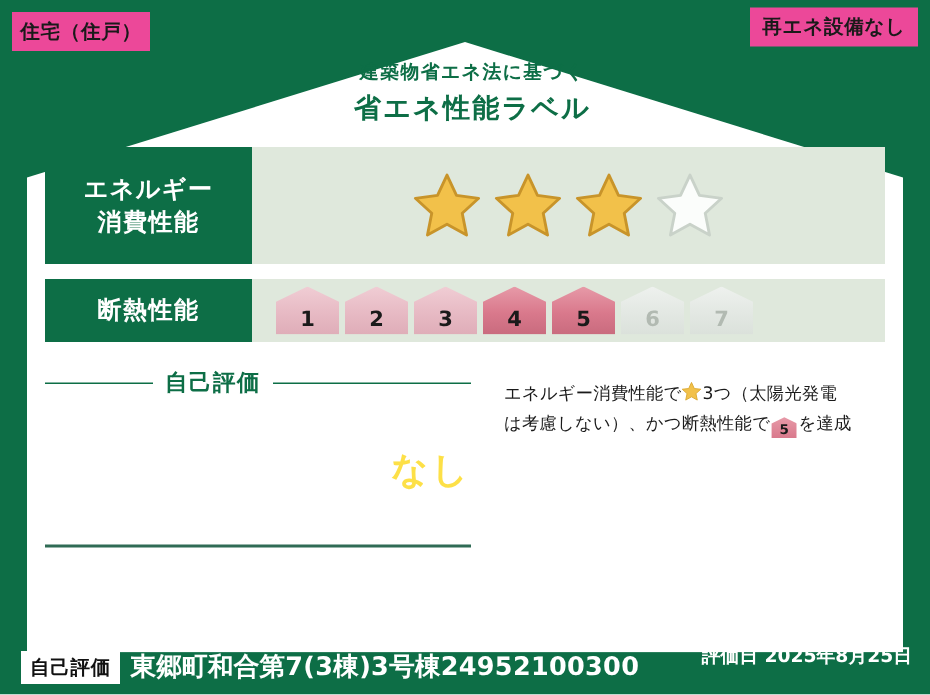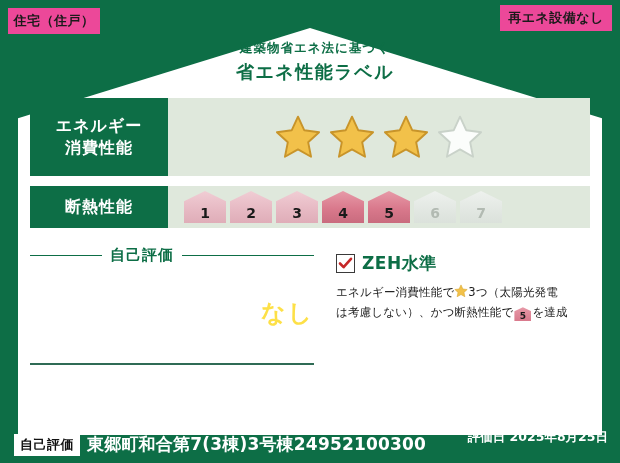--- a/index.html
+++ b/index.html
@@ -335,28 +335,20 @@
 
       <div class="lower-left">
         <div class="rule-heading">
           <span>自己評価</span>
         </div>
         <div class="cost-value">なし</div>
         <div class="bottom-rule"></div>
       </div>
 
       <div class="lower-right">
-        <div class="zeh-head">
-          <span class="checkbox">
-            <svg width="15" height="15" viewBox="0 0 15 15">
-              <path d="M2 7.5 L5.6 11.2 L13 2.8" stroke="#c62828" stroke-width="2.6" fill="none" stroke-linecap="round" stroke-linejoin="round"></path>
-            </svg>
-          </span>
-          <span class="zeh-title">ZEH水準</span>
-        </div>
         <div class="zeh-desc">
           <span>エネルギー消費性能で</span><span class="inline-star">
             <svg width="14" height="14" viewBox="0 0 24 24">
               <polygon points="12,1.6 15.2,8.6 22.6,9.4 17.1,14.4 18.6,21.8 12,18.1 5.4,21.8 6.9,14.4 1.4,9.4 8.8,8.6" fill="#f2c14a" stroke="#d9a72e" stroke-width="1"></polygon>
             </svg></span><span>3つ（太陽光発電</span><br>
           <span>は考慮しない）、かつ断熱性能で</span><span class="inline-badge">5</span><span>を達成</span>
         </div>
       </div>
 
     </div>

